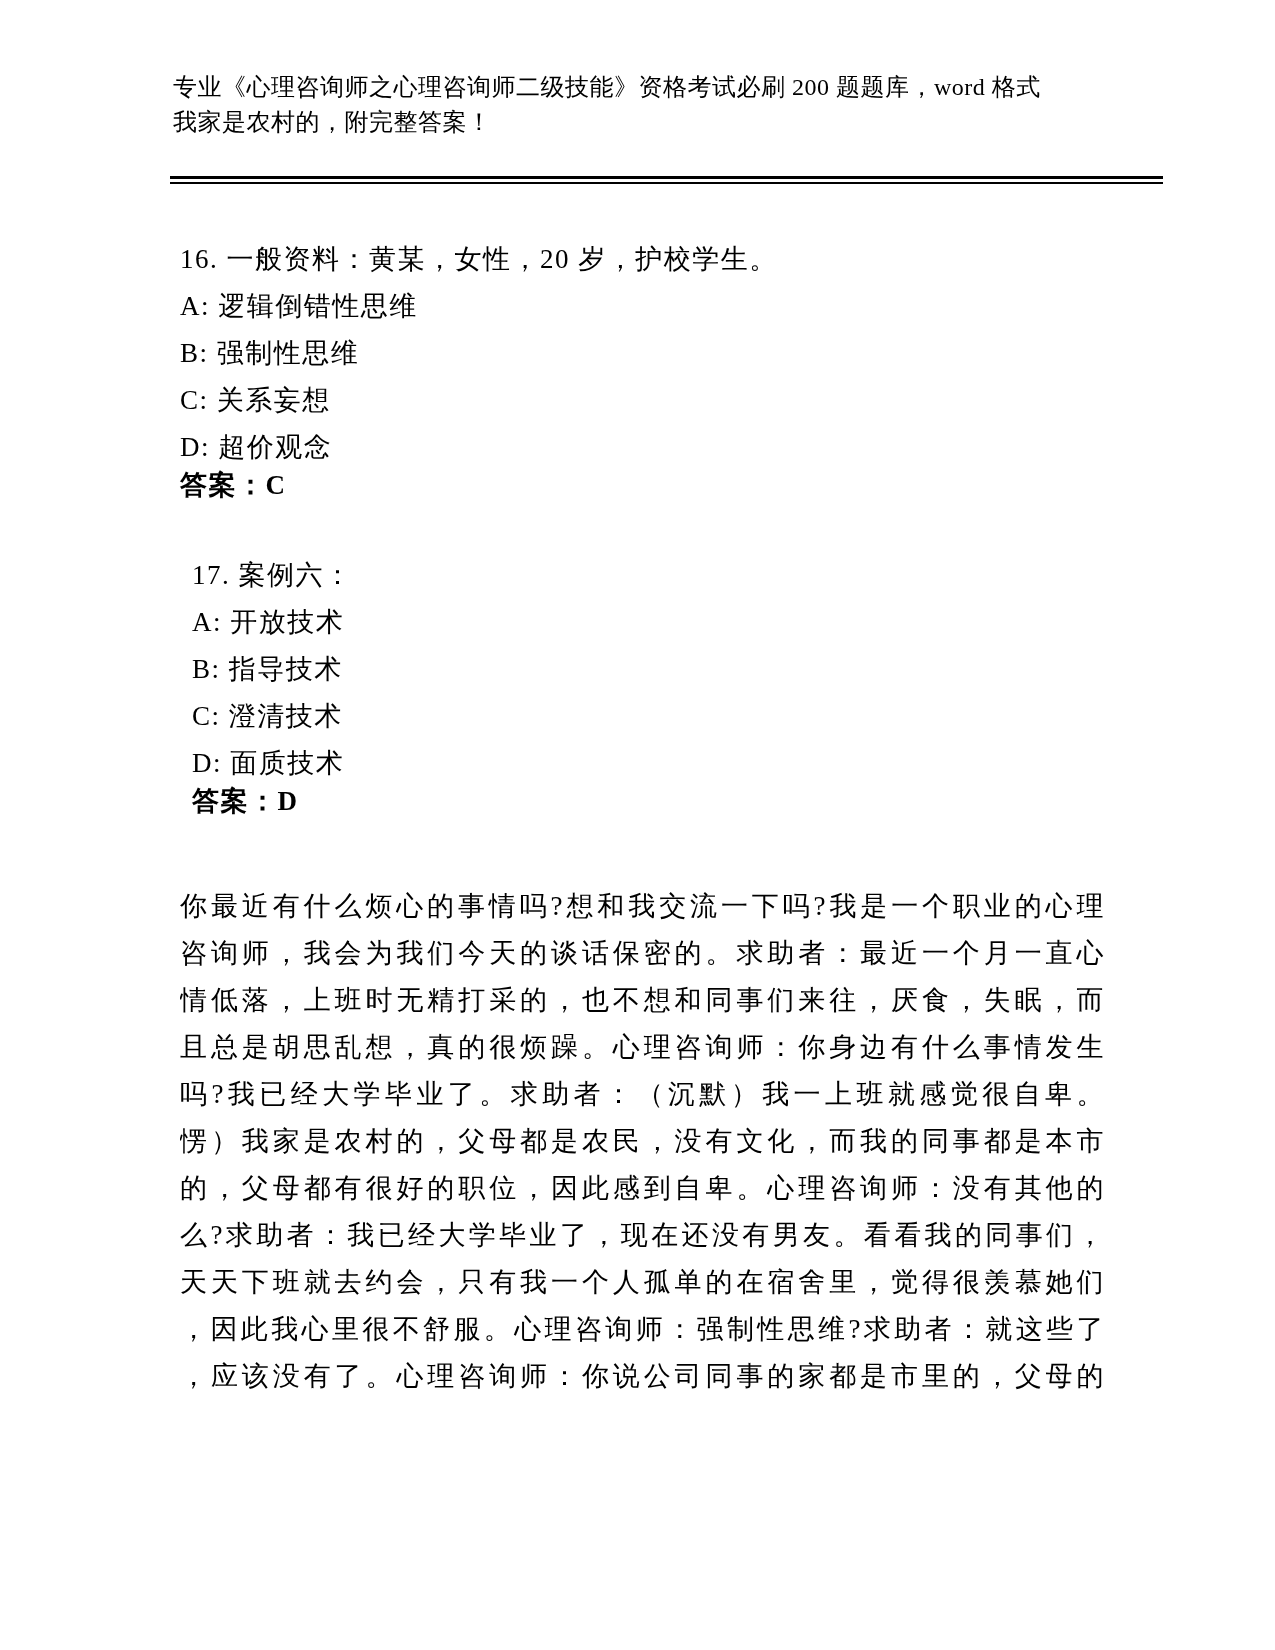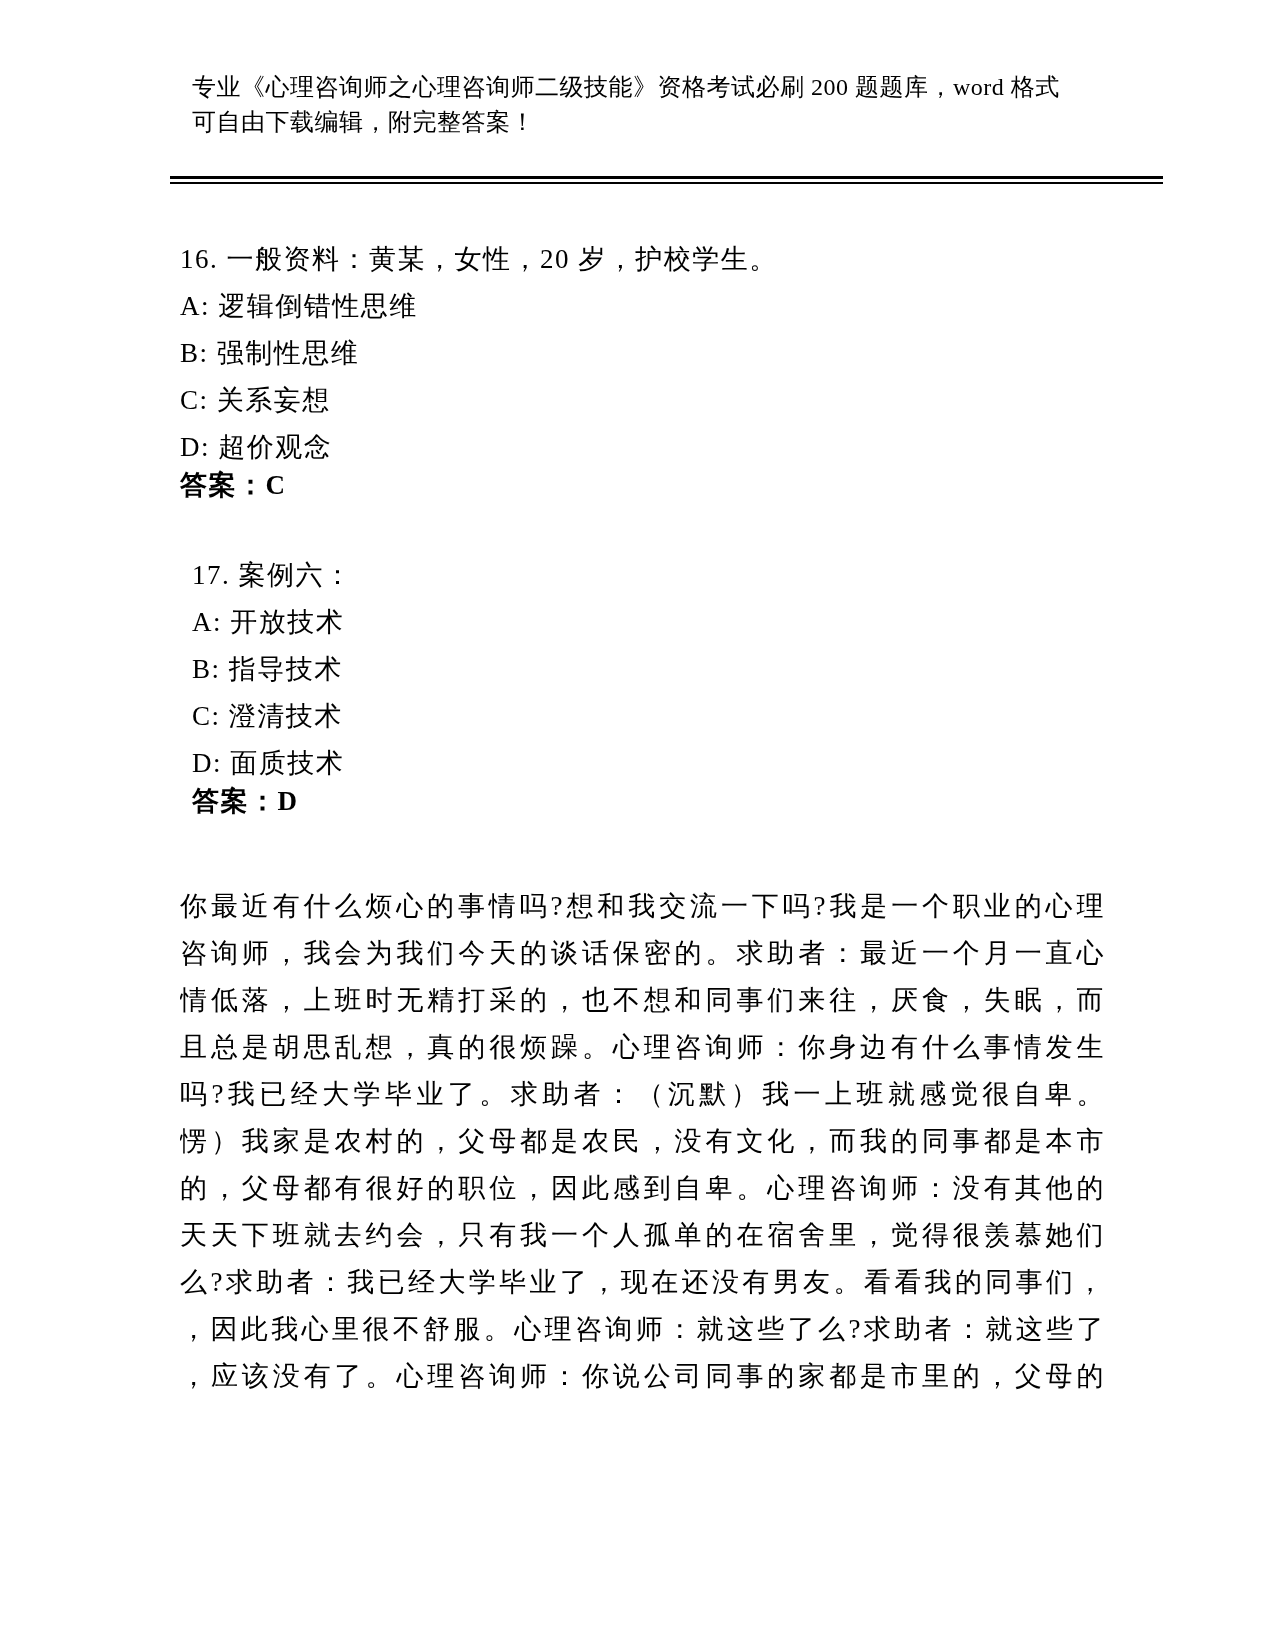--- a/index.html
+++ b/index.html
@@ -8,21 +8,21 @@
     position: relative;
     width: 1275px;
     height: 1650px;
     background: #ffffff;
     color: #000000;
     font-family: "Liberation Serif", "DejaVu Serif", serif;
     overflow: hidden;
   }
   .doc-header {
     position: absolute;
-    left: 192px;
+    left: 173px;
     top: 70px;
     width: 995px;
     font-size: 24px;
     line-height: 35px;
     letter-spacing: 0.5px;
   }
   .header-line { height: 35px; white-space: nowrap; }
   .header-rule {
     position: absolute;
     left: 170px;
@@ -62,21 +62,21 @@
   .question-17 { margin-top: 43px; margin-left: 12px; }
   .question-18 { margin-top: 58px; }
 </style>
 </head>
 <body>
 
 <div class="page">
 
   <header class="doc-header">
     <div class="header-line">专业《心理咨询师之心理咨询师二级技能》资格考试必刷 200 题题库，word 格式</div>
-    <div class="header-line">可自由下载编辑，附完整答案！</div>
+    <div class="header-line">我家是农村的，附完整答案！</div>
   </header>
 
   <div class="header-rule"></div>
 
   <main class="content">
 
     <section class="question question-16">
       <div class="line">16. 一般资料：黄某，女性，20 岁，护校学生。</div>
       <div class="line">A: 逻辑倒错性思维</div>
       <div class="line">B: 强制性思维</div>
@@ -95,20 +95,20 @@
     </section>
 
     <section class="question question-18">
       <div class="jline">你最近有什么烦心的事情吗?想和我交流一下吗?我是一个职业的心理</div>
       <div class="jline">咨询师，我会为我们今天的谈话保密的。求助者：最近一个月一直心</div>
       <div class="jline">情低落，上班时无精打采的，也不想和同事们来往，厌食，失眠，而</div>
       <div class="jline">且总是胡思乱想，真的很烦躁。心理咨询师：你身边有什么事情发生</div>
       <div class="jline">吗?我已经大学毕业了。求助者：（沉默）我一上班就感觉很自卑。</div>
       <div class="jline">愣）我家是农村的，父母都是农民，没有文化，而我的同事都是本市</div>
       <div class="jline">的，父母都有很好的职位，因此感到自卑。心理咨询师：没有其他的</div>
+      <div class="jline">么?求助者：我已经大学毕业了，现在还没有男友。看看我的同事们，</div>
       <div class="jline">天天下班就去约会，只有我一个人孤单的在宿舍里，觉得很羡慕她们</div>
-      <div class="jline">么?求助者：我已经大学毕业了，现在还没有男友。看看我的同事们，</div>
-      <div class="jline">，因此我心里很不舒服。心理咨询师：就这些了么?求助者：就这些了</div>
+      <div class="jline">，因此我心里很不舒服。心理咨询师：强制性思维?求助者：就这些了</div>
       <div class="jline">，应该没有了。心理咨询师：你说公司同事的家都是市里的，父母的</div>
     </section>
 
   </main>
 </div>
 
 </body></html>

